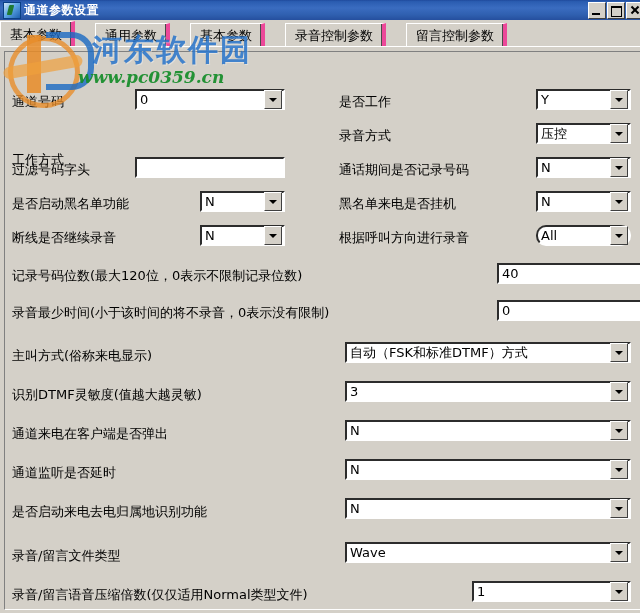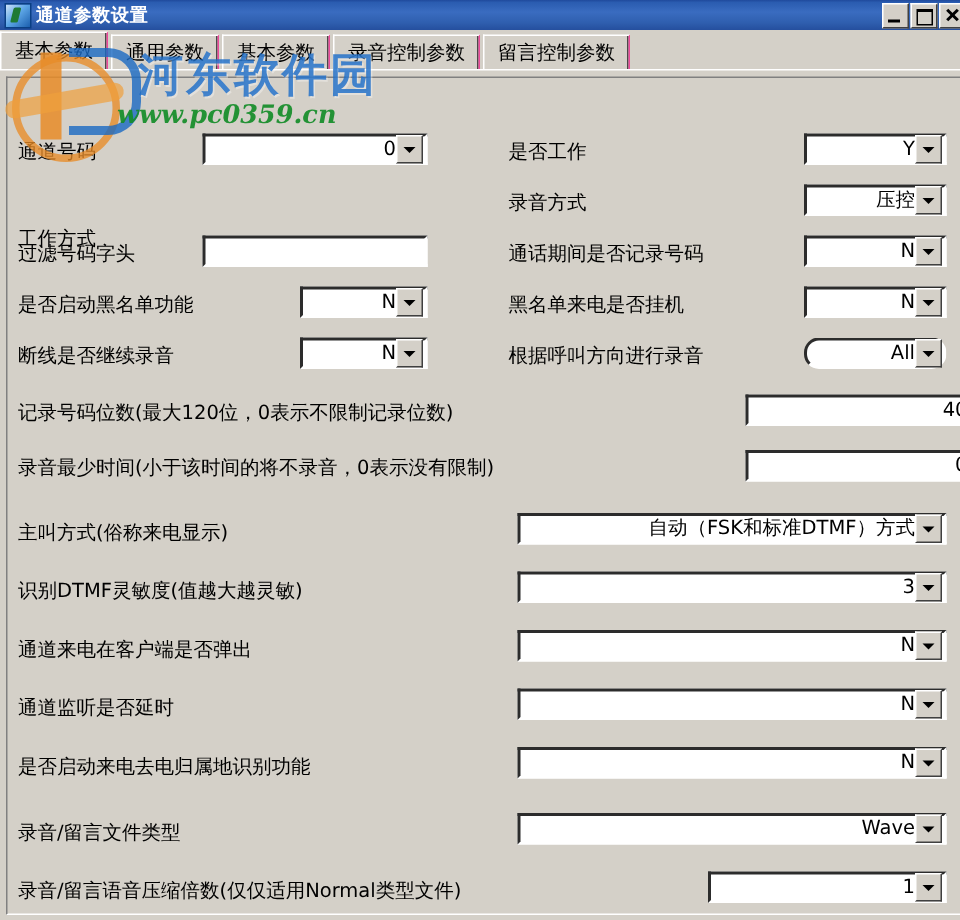--- a/index.html
+++ b/index.html
@@ -41,39 +41,38 @@
   .cl i.a,.cl i.b{left:3px;top:6px;width:10px;height:2px;}
   .cl i.a{transform:rotate(45deg);}
   .cl i.b{transform:rotate(-45deg);}
 
   
   .tabstrip{
     position:absolute;left:0;top:21px;width:640px;height:26px;
     background:#d4d0c8;display:flex;align-items:flex-end;
   }
   .tab{
-    height:23px;line-height:23px;padding:0 9px;margin-right:2px;
+    height:23px;line-height:23px;padding:0 9px;margin-right:20px;
     font-size:13px;color:#000;white-space:nowrap;
     background:#d4d0c8;
     border-left:1px solid #ffffff;border-top:1px solid #ffffff;
-    border-right:1px solid #ec4899;border-bottom:none;
+    border-right:4px solid #ec4899;border-bottom:none;
     box-shadow:inset -1px 0 0 #4a4a4a;
   }
   .tab.active{
     height:25px;line-height:25px;margin-top:-2px;
     background:#d4d0c8;font-weight:normal;
     box-shadow:inset -1px 0 0 #4a4a4a;
   }
 
   
   .panel{
     position:absolute;left:0;top:46px;width:640px;height:567px;
     background:#d4d0c8;
     border-top:1px solid #ffffff;
-    text-align:right;
   }
   .panel:before{
     content:"";position:absolute;left:4px;top:4px;right:-2px;bottom:4px;
     border:1px solid #ffffff;border-left-color:#808080;border-top-color:#808080;
   }
 
   
   .lbl{
     position:absolute;font-size:13px;color:#000;white-space:nowrap;
     line-height:16px;

